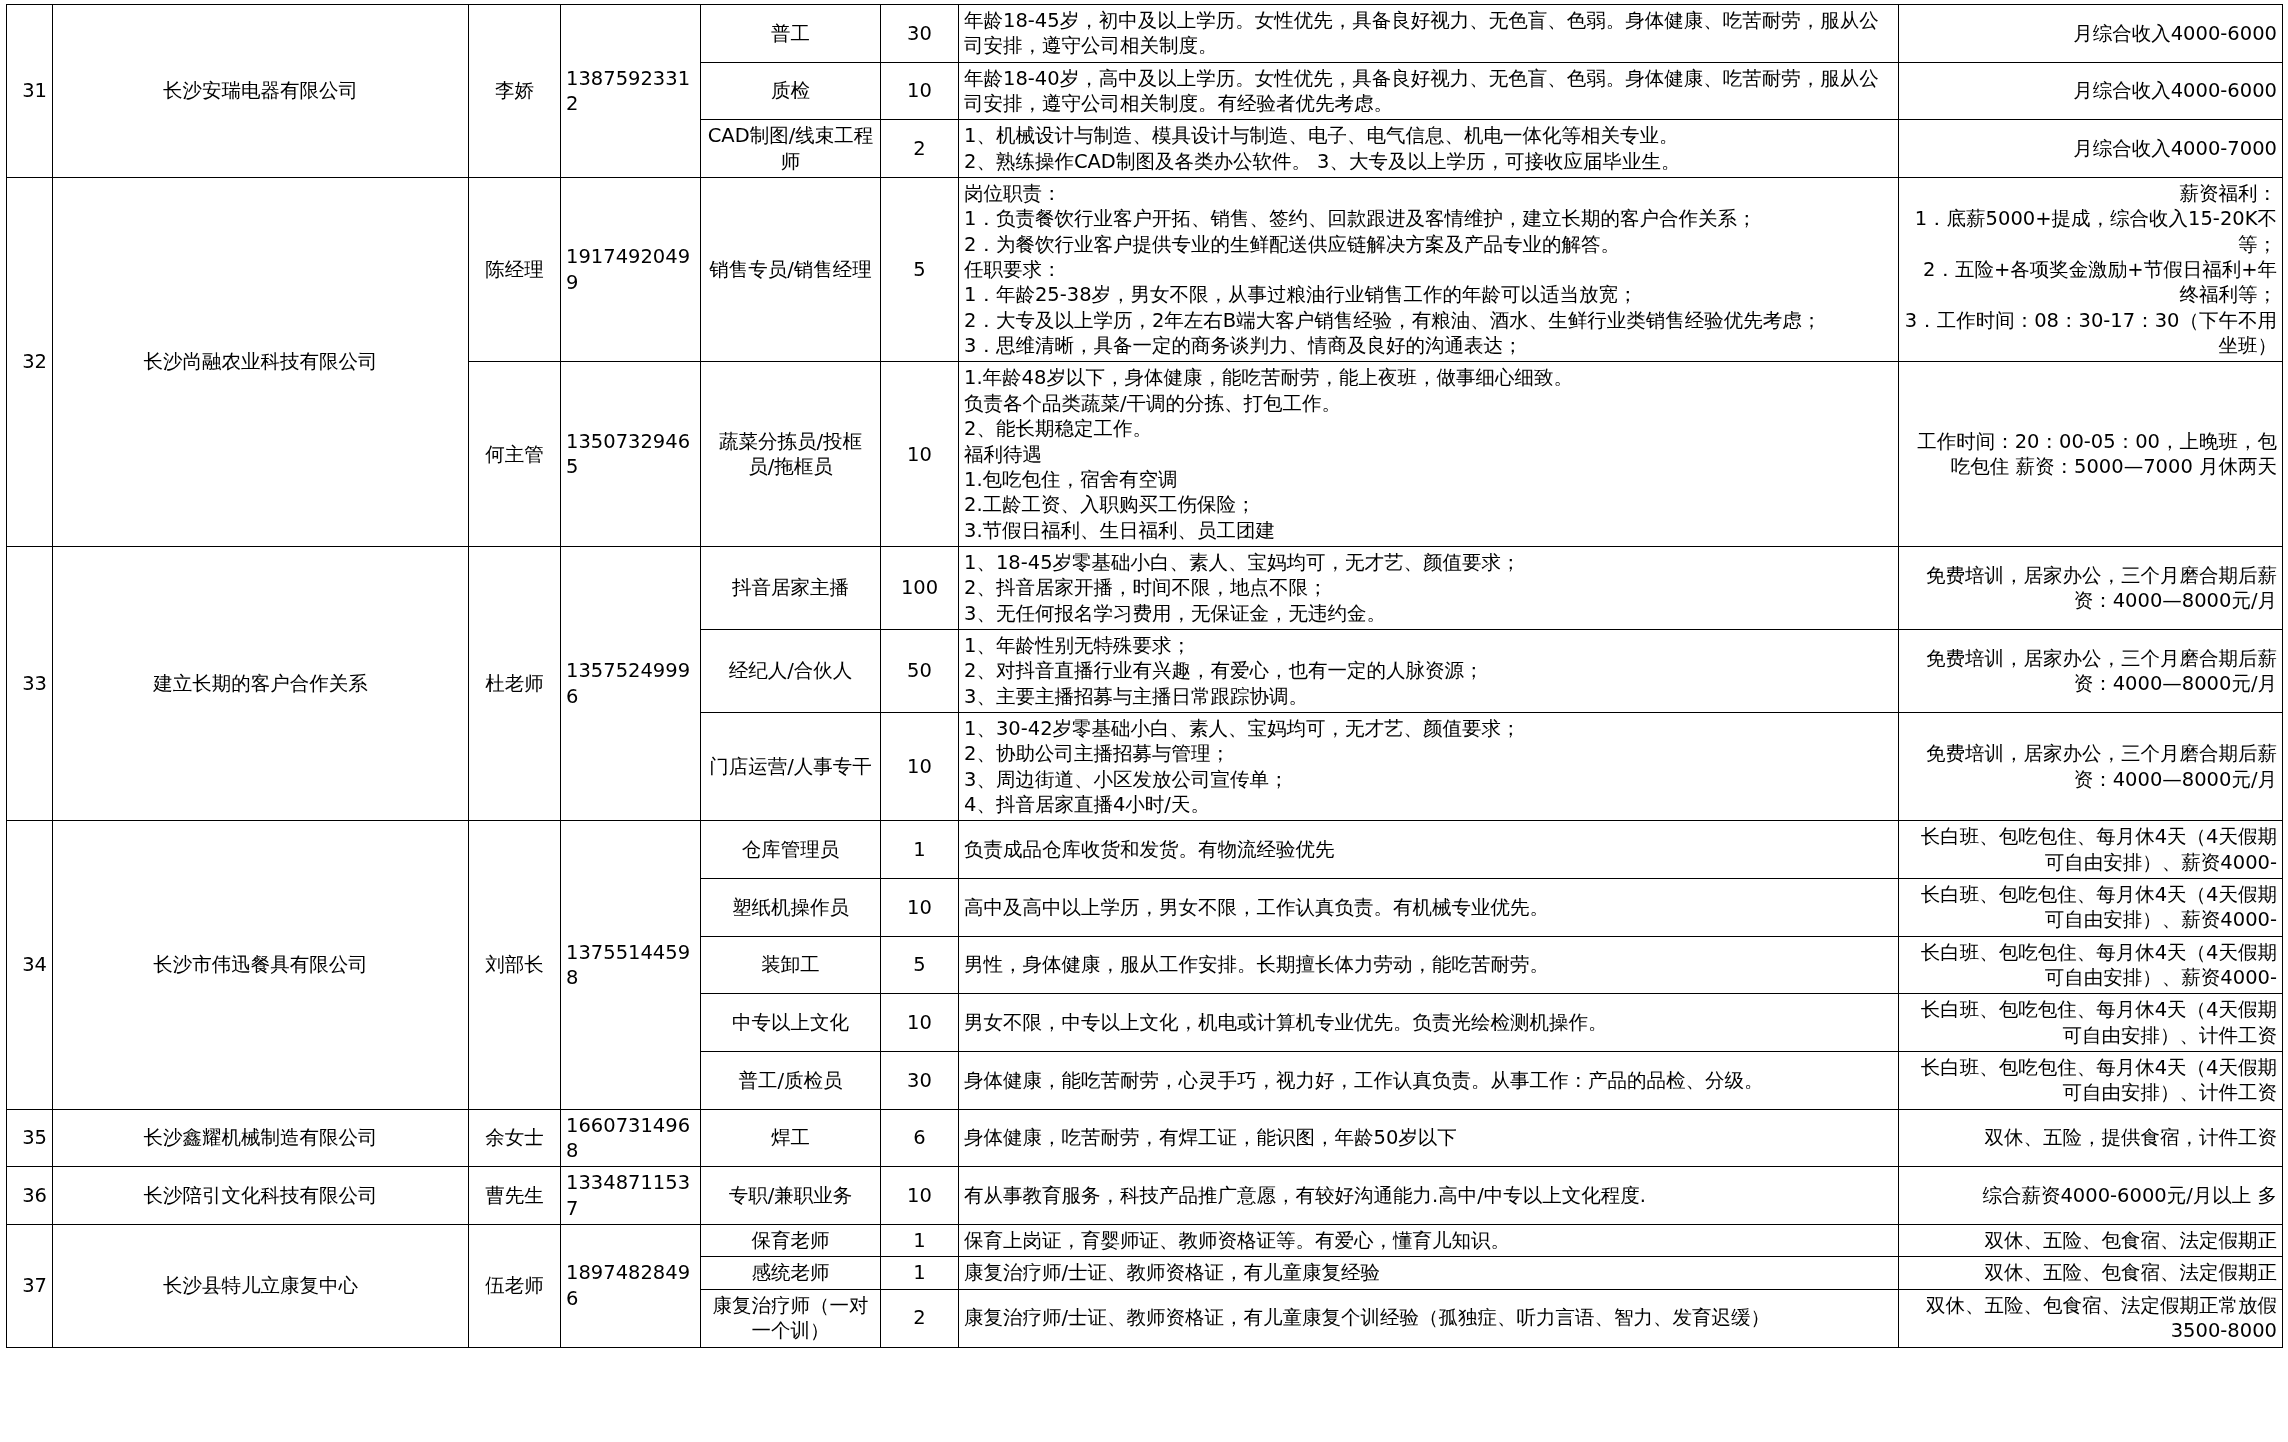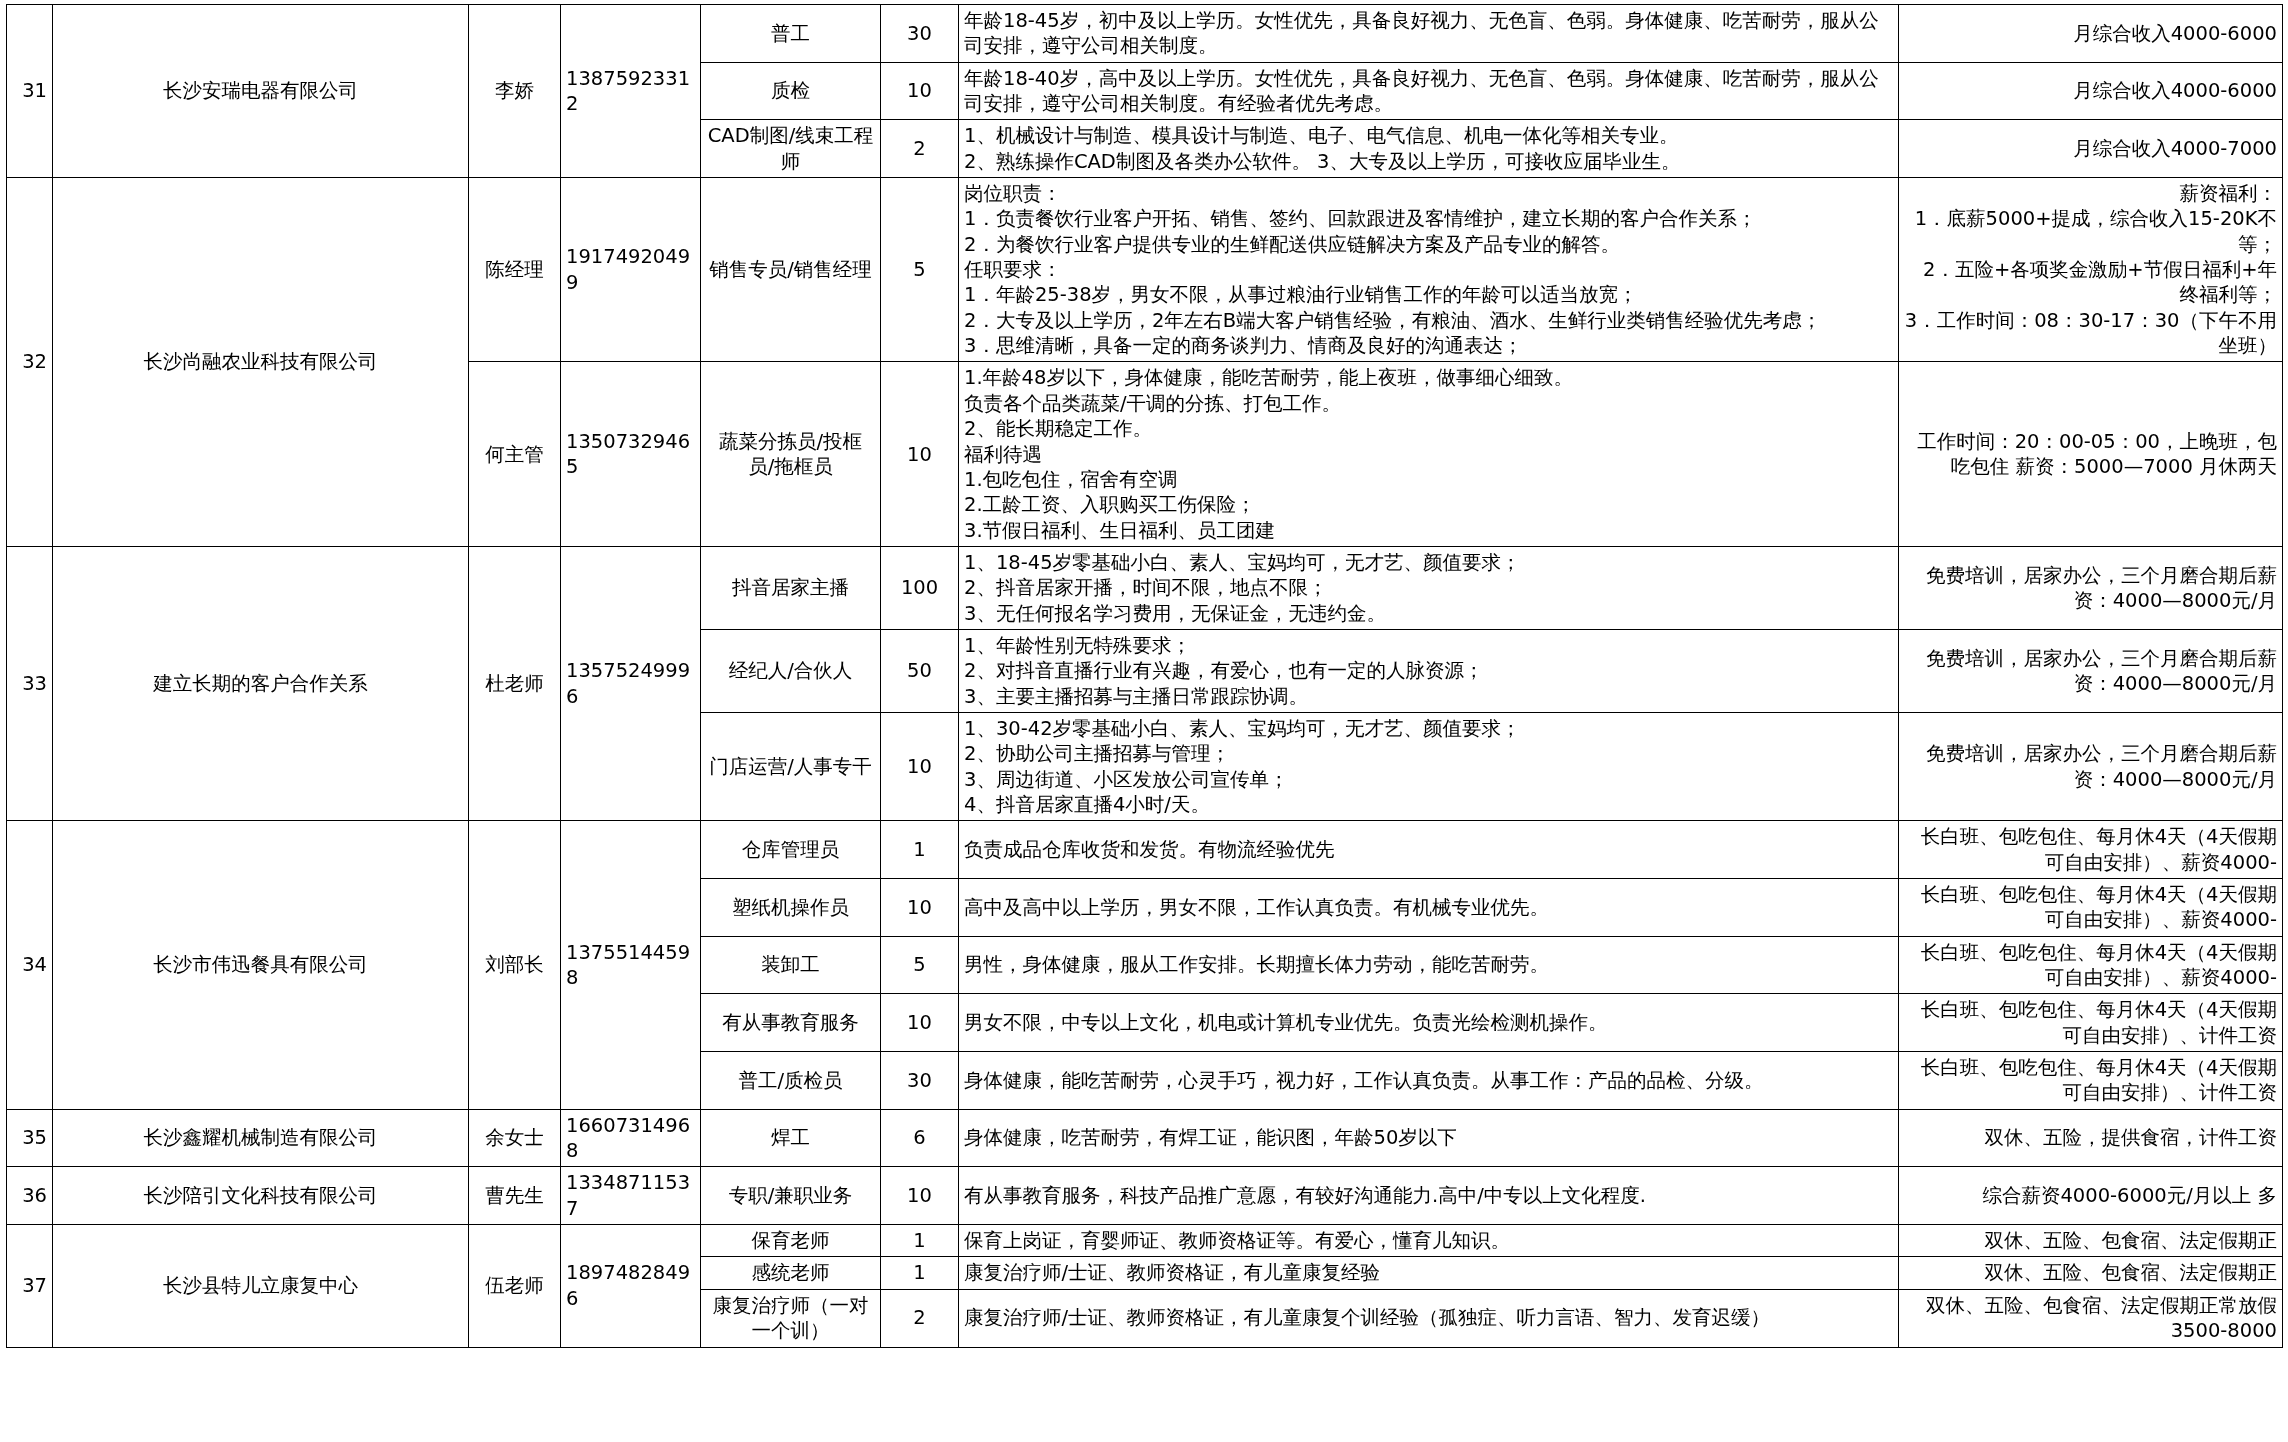--- a/index.html
+++ b/index.html
@@ -168,21 +168,21 @@
           <td class="req mid">高中及高中以上学历，男女不限，工作认真负责。有机械专业优先。</td>
           <td class="salary">长白班、包吃包住、每月休4天（4天假期可自由安排）、薪资4000-</td>
         </tr>
         <tr>
           <td class="post">装卸工</td>
           <td class="count">5</td>
           <td class="req mid">男性，身体健康，服从工作安排。长期擅长体力劳动，能吃苦耐劳。</td>
           <td class="salary">长白班、包吃包住、每月休4天（4天假期可自由安排）、薪资4000-</td>
         </tr>
         <tr>
-          <td class="post">有从事教育服务</td>
+          <td class="post">中专以上文化</td>
           <td class="count">10</td>
           <td class="req mid">男女不限，中专以上文化，机电或计算机专业优先。负责光绘检测机操作。</td>
           <td class="salary">长白班、包吃包住、每月休4天（4天假期可自由安排）、计件工资</td>
         </tr>
         <tr>
           <td class="post">普工/质检员</td>
           <td class="count">30</td>
           <td class="req mid">身体健康，能吃苦耐劳，心灵手巧，视力好，工作认真负责。从事工作：产品的品检、分级。</td>
           <td class="salary">长白班、包吃包住、每月休4天（4天假期可自由安排）、计件工资</td>
         </tr>

